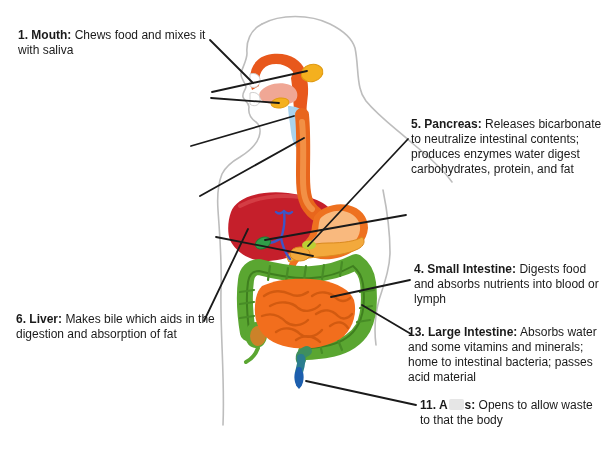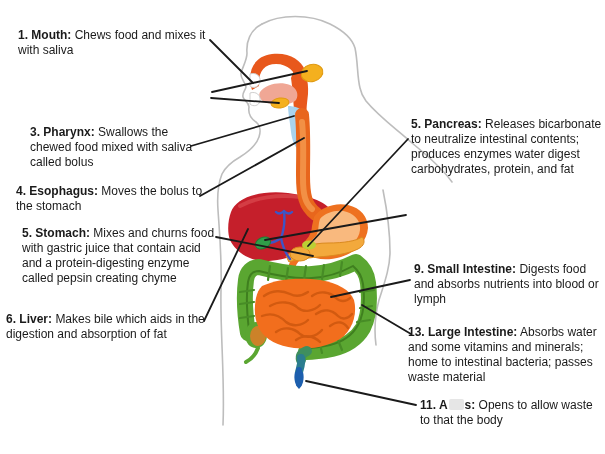--- a/index.html
+++ b/index.html
@@ -142,22 +142,19 @@
       <line class="lead" x1="204" y1="321" x2="248" y2="229"></line>
       <line class="lead" x1="408" y1="139" x2="308" y2="246"></line>
       <line class="lead" x1="406" y1="215" x2="265" y2="240"></line>
       <line class="lead" x1="410" y1="280" x2="331" y2="297"></line>
       <line class="lead" x1="411" y1="334" x2="362" y2="305"></line>
       <line class="lead" x1="416" y1="405" x2="306" y2="381"></line>
     </g>
   </svg>
 
   <div class="label" style="left:18px;top:28px;width:212px"><span class="b">1. Mouth:</span> <span>Chews food and mixes it with saliva</span></div>
-  <div class="label" style="left:30px;top:125px;width:175px"><span class="b">3. Pharynx:</span> <span>Swallows the chewed food mixed with saliva called bolus</span></div>
-  <div class="label" style="left:16px;top:184px;width:195px"><span class="b">4. Esophagus:</span> <span>Moves the bolus to the stomach</span></div>
-  <div class="label" style="left:22px;top:226px;width:200px"><span class="b">5. Stomach:</span> <span>Mixes and churns food with gastric juice that contain acid and a protein-digesting enzyme called pepsin creating chyme</span></div>
-  <div class="label" style="left:6px;top:312px;width:200px"><span class="b">6. Liver:</span> <span>Makes bile which aids in the digestion and absorption of fat</span></div>
+  <div class="label" style="left:16px;top:312px;width:200px"><span class="b">6. Liver:</span> <span>Makes bile which aids in the digestion and absorption of fat</span></div>
   <div class="label" style="left:411px;top:117px;width:198px"><span class="b">5. Pancreas:</span> <span>Releases bicarbonate to neutralize intestinal contents; produces enzymes water digest carbohydrates, protein, and fat</span></div>
-  <div class="label" style="left:414px;top:262px;width:192px"><span class="b">9. Small Intestine:</span> <span>Digests food and absorbs nutrients into blood or lymph</span></div>
-  <div class="label" style="left:408px;top:325px;width:200px"><span class="b">13. Large Intestine:</span> <span>Absorbs water and some vitamins and minerals; home to intestinal bacteria; passes waste material</span></div>
+  <div class="label" style="left:414px;top:262px;width:192px"><span class="b">4. Small Intestine:</span> <span>Digests food and absorbs nutrients into blood or lymph</span></div>
+  <div class="label" style="left:408px;top:325px;width:200px"><span class="b">13. Large Intestine:</span> <span>Absorbs water and some vitamins and minerals; home to intestinal bacteria; passes acid material</span></div>
   <div class="label" style="left:420px;top:398px;width:178px"><span class="b">11. A</span><span class="censor"></span><span class="b">s:</span> <span>Opens to allow waste to that the body</span></div>
 
 </div>
 
 </body></html>

